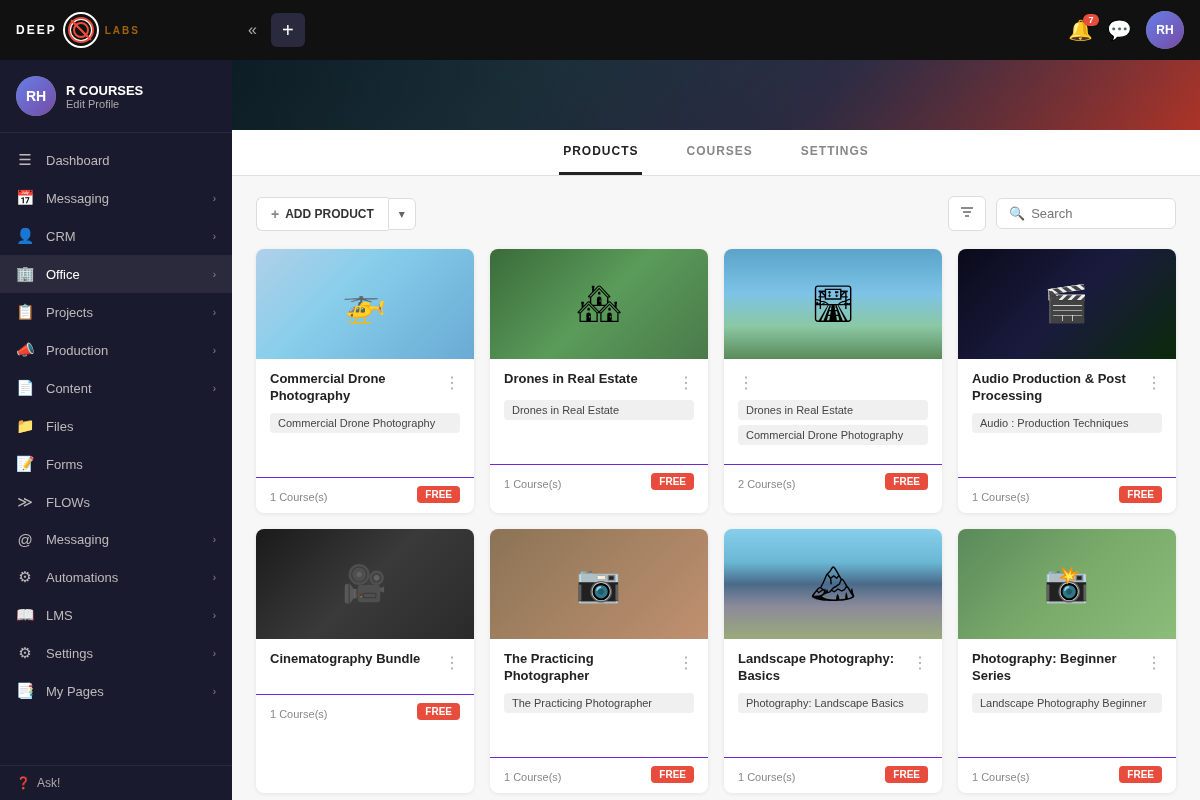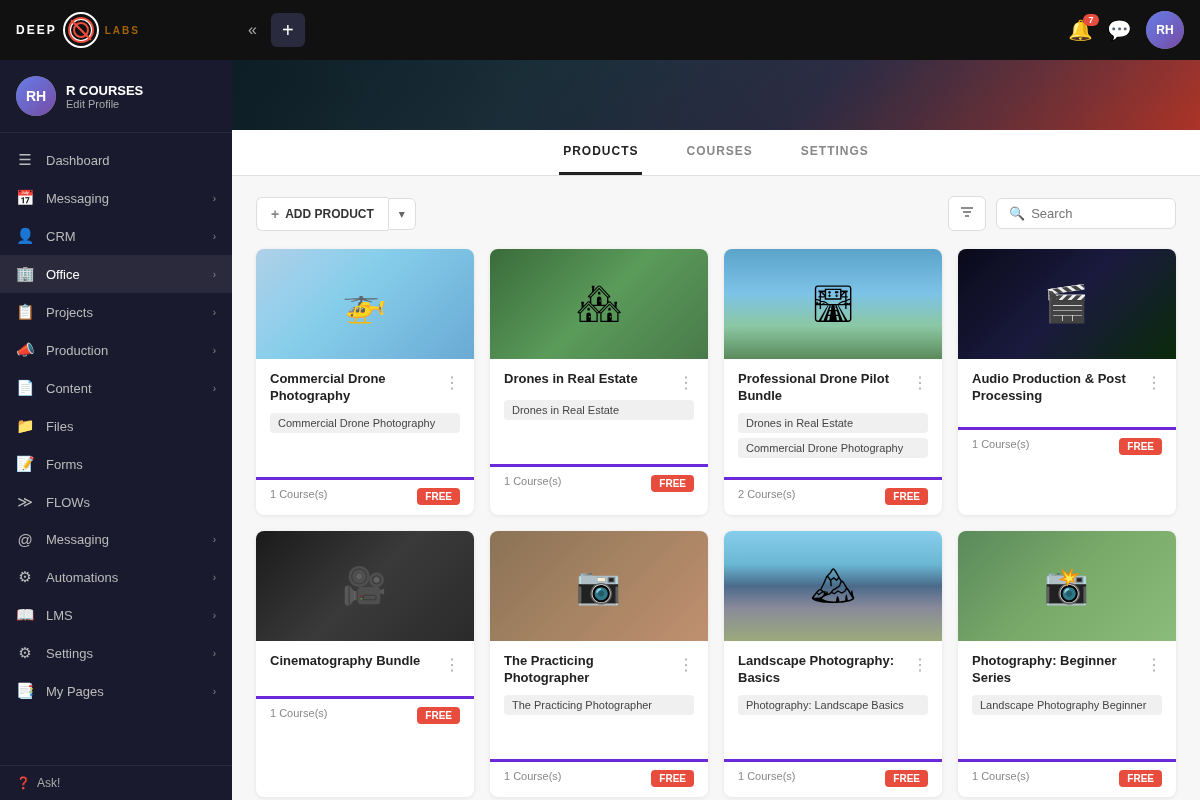--- a/index.html
+++ b/index.html
@@ -346,24 +346,24 @@
     .card-tag {
       background: #f0f0f0;
       border-radius: 4px;
       padding: 4px 8px;
       font-size: 11px;
       color: #444;
       display: inline-block;
     }
     .card-footer {
       display: flex;
-      align-items: flex-start;
+      align-items: flex-end;
       justify-content: space-between;
       padding: 8px 14px 10px;
-      border-top: 3px solid #6d28d9;
+      border-top: 1px solid #6d28d9;
       margin-top: 4px;
     }
     .course-count {
       font-size: 11px;
       color: #888;
     }
     .free-badge {
       background: #e74c3c;
       color: white;
       font-size: 10px;
@@ -581,21 +581,20 @@
       <span class="course-count">1 Course(s)</span>
       <span class="free-badge">FREE</span>
     </div>
   </div>
         <div class="product-card">
     <div class="card-image-placeholder" style="background: linear-gradient(180deg, #5ba3c9 0%, #7dc3e8 40%, #8bc8a4 70%, #5a8a5a 100%); font-size: 36px;">
       🛣
     </div>
     <div class="card-body">
       <div class="card-title-row">
-        <div class="card-title">Professional Drone Pilot Bundle</div>
         <div class="card-menu-btn">⋮</div>
       </div>
       <div class="card-tags">
         <span class="card-tag">Drones in Real Estate</span>
               <span class="card-tag">Commercial Drone Photography</span>
       </div>
     </div>
     <div class="card-footer">
       <span class="course-count">2 Course(s)</span>
       <span class="free-badge">FREE</span>
@@ -603,20 +602,23 @@
   </div>
         <div class="product-card">
     <div class="card-image-placeholder" style="background: linear-gradient(135deg, #0a0a1a 0%, #1a1a3e 50%, #0a2a0a 100%); font-size: 36px;">
       🎬
     </div>
     <div class="card-body">
       <div class="card-title-row">
         <div class="card-title">Audio Production &amp; Post Processing</div>
         <div class="card-menu-btn">⋮</div>
       </div>
+      <div class="card-tags">
+        <span class="card-tag">Audio : Production Techniques</span>
+      </div>
     </div>
     <div class="card-footer">
       <span class="course-count">1 Course(s)</span>
       <span class="free-badge">FREE</span>
     </div>
   </div>
         <div class="product-card">
     <div class="card-image-placeholder" style="background: linear-gradient(135deg, #1a1a1a 0%, #3a3a3a 50%, #2a2a2a 100%); font-size: 36px;">
       🎥
     </div>

